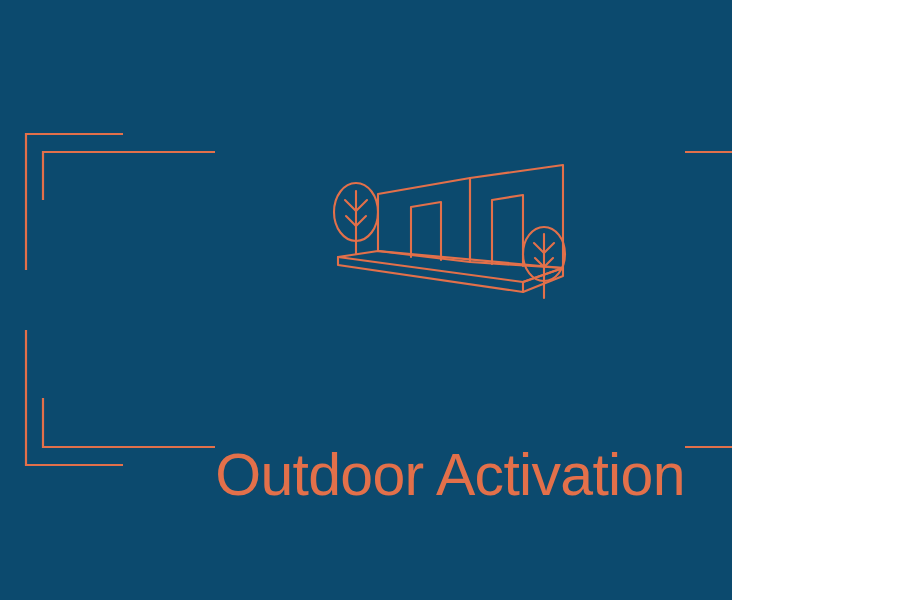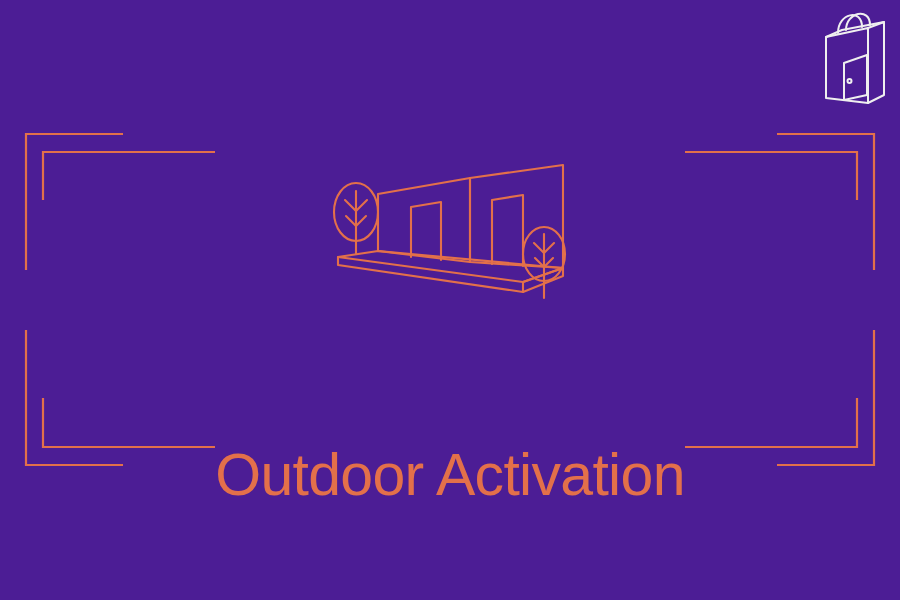--- a/index.html
+++ b/index.html
@@ -5,23 +5,23 @@
   html, body {
     margin: 0;
     padding: 0;
     background: #ffffff;
   }
   body {
     font-family: "Liberation Sans", sans-serif;
   }
   #slide {
     position: relative;
-    width: 900px;
+    width: 732px;
     height: 600px;
-    background: #4c1d95;
+    background: #0c4a6e;
     overflow: hidden;
   }
 
   
   .bracket-layer {
     position: absolute;
     inset: 0;
     pointer-events: none;
   }
   .bracket-layer svg {

